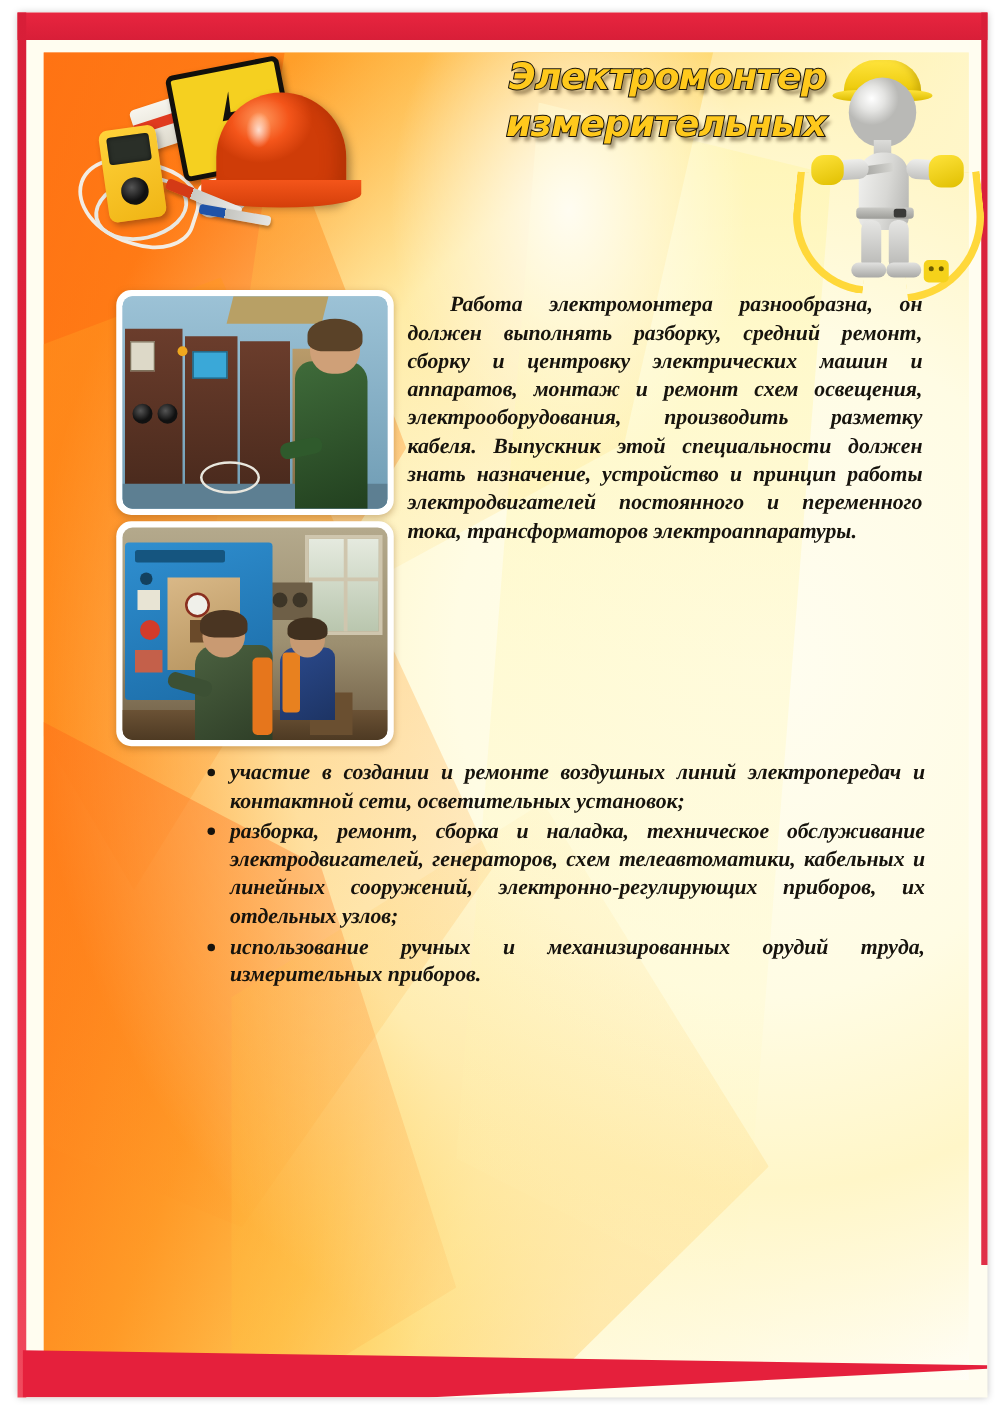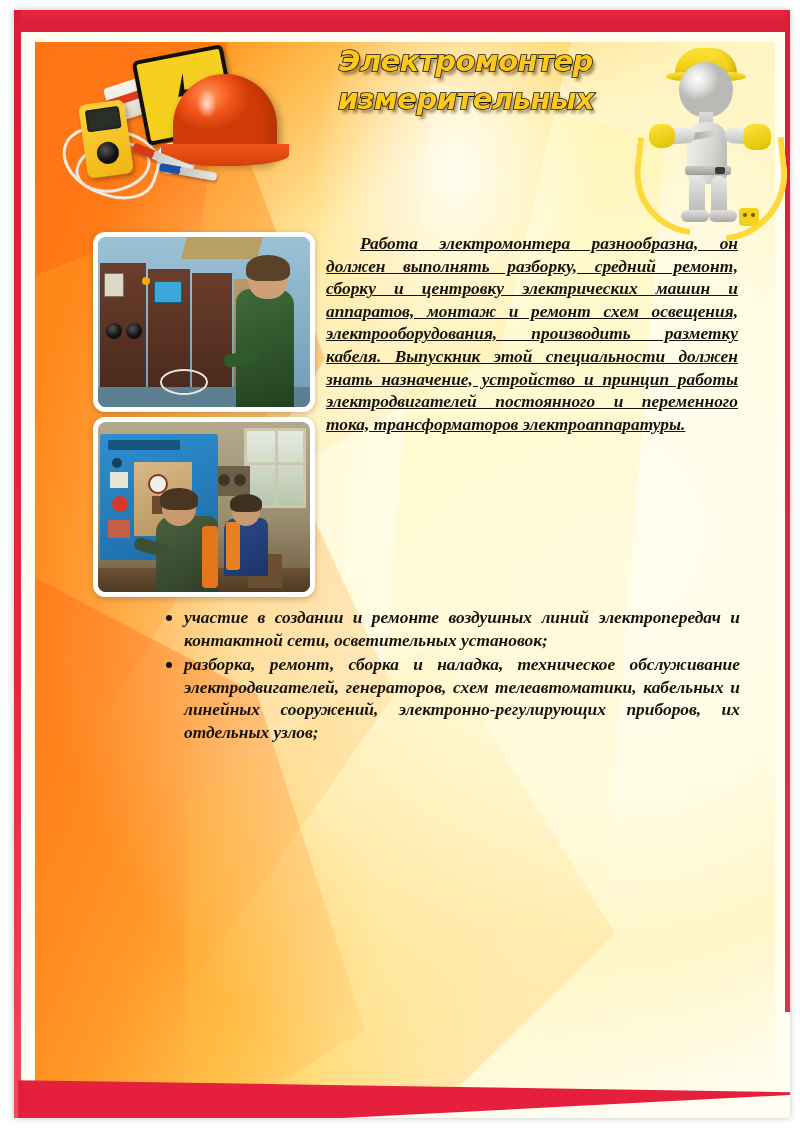--- a/index.html
+++ b/index.html
@@ -186,21 +186,21 @@
   .glove{
     left:96px;top:92px;width:40px;height:30px;
     background:linear-gradient(160deg,#ffffff,#dedbd2);
     border-radius:14px 6px 12px 10px;
     transform:rotate(-12deg);
   }
 
   
   .title{
     position:absolute;left:250px;top:10px;width:390px;
-    text-align:center;
+    text-align:right;
     font-family:"DejaVu Sans", sans-serif;
     font-weight:bold;font-style:italic;
     font-size:29px;line-height:38px;
     letter-spacing:-.5px;
     color:#ffc91c;
     -webkit-text-stroke:1.6px #15120a;
     paint-order:stroke fill;
     text-shadow:3px 4px 3px rgba(60,40,10,.45);
   }
   .title span{display:block;white-space:nowrap;}
@@ -380,21 +380,20 @@
   
   .body-text{
     position:absolute;
     left:326px;top:232px;width:412px;
     font-family:"Liberation Serif", serif;
     font-weight:bold;font-style:italic;
     font-size:17.4px;line-height:22.6px;
     color:#16130d;
     text-align:justify;
     text-justify:inter-word;
-    text-decoration:underline;
   }
   .body-text p{margin:0;text-indent:34px;}
   .body-text p + p{margin-top:0px;}
 
   .bullets{
     position:absolute;
     left:160px;top:606px;width:580px;
     font-family:"Liberation Serif", serif;
     font-weight:bold;font-style:italic;
     font-size:17.4px;line-height:22.6px;
@@ -550,15 +549,16 @@
     </div>
   </div>
 
   <div class="body-text">
     <p>Работа электромонтера разнообразна, он должен выполнять разборку, средний ремонт, сборку и центровку электрических машин и аппаратов, монтаж и ремонт схем освещения, электрооборудования, производить разметку кабеля. Выпускник этой специальности должен знать назначение, устройство и принцип работы электродвигателей постоянного и переменного тока, трансформаторов электроаппаратуры.</p>
   </div>
 
   <ul class="bullets">
     <li>участие в создании и ремонте воздушных линий электропередач и контактной сети, осветительных установок;</li>
     <li>разборка, ремонт, сборка и наладка, техническое обслуживание электродвигателей, генераторов, схем телеавтоматики, кабельных и линейных сооружений, электронно-регулирующих приборов, их отдельных узлов;</li>
+    <li>использование ручных и механизированных орудий труда, измерительных приборов.</li>
   </ul>
 
 </div>
 
 </body></html>

